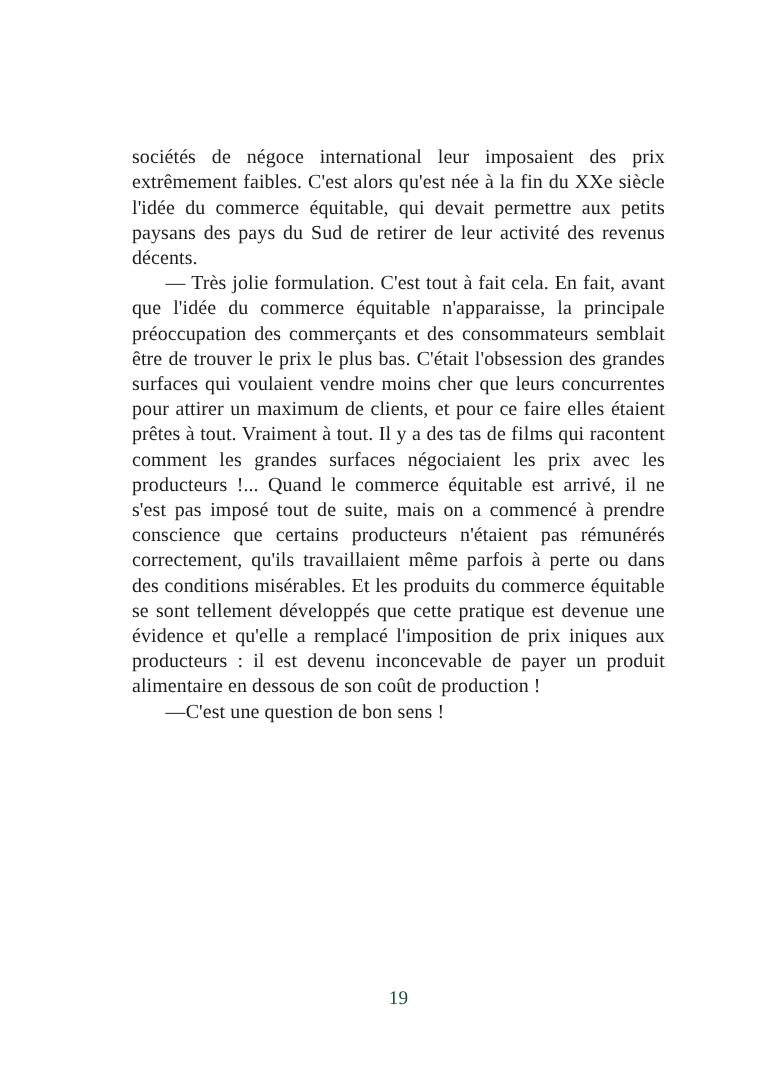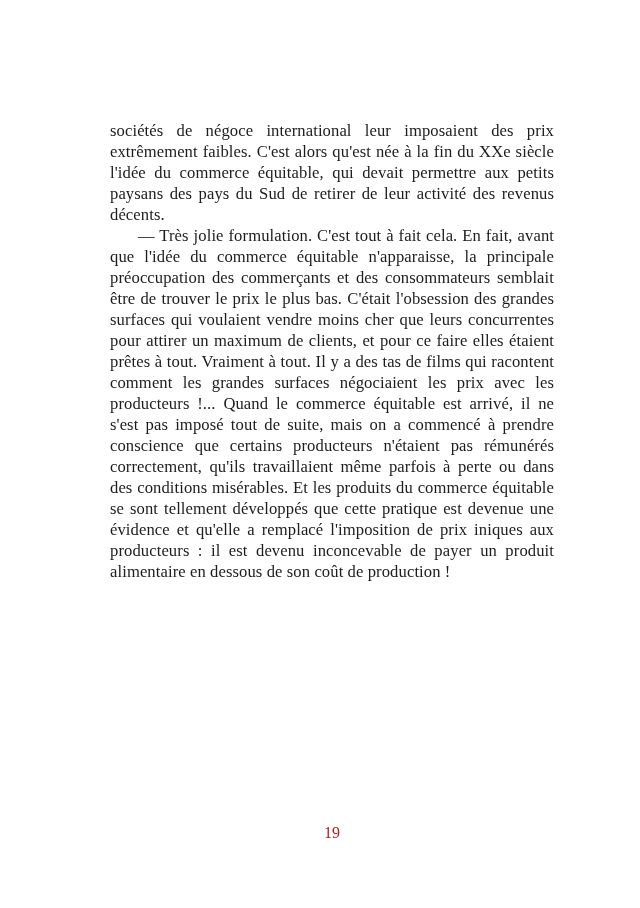--- a/index.html
+++ b/index.html
@@ -38,25 +38,26 @@
     text-indent: 28px;
   }
   .page-number {
     position: absolute;
     left: 110px;
     top: 822px;
     width: 444px;
     text-align: center;
     font-size: 16px;
     line-height: 21px;
-    color: #b91c1c;
+    color: #14532d;
   }
 </style>
 </head>
 <body>
 
 <div class="page">
   <div class="text-block">
     <p>sociétés de négoce international leur imposaient des prix extrêmement faibles. C'est alors qu'est née à la fin du XXe siècle l'idée du commerce équitable, qui devait permettre aux petits paysans des pays du Sud de retirer de leur activité des revenus décents.</p>
     <p class="indented">— Très jolie formulation. C'est tout à fait cela. En fait, avant que l'idée du commerce équitable n'apparaisse, la principale préoccupation des commerçants et des consommateurs semblait être de trouver le prix le plus bas. C'était l'obsession des grandes surfaces qui voulaient vendre moins cher que leurs concurrentes pour attirer un maximum de clients, et pour ce faire elles étaient prêtes à tout. Vraiment à tout. Il y a des tas de films qui racontent comment les grandes surfaces négociaient les prix avec les producteurs !... Quand le commerce équitable est arrivé, il ne s'est pas imposé tout de suite, mais on a commencé à prendre conscience que certains producteurs n'étaient pas rémunérés correctement, qu'ils travaillaient même parfois à perte ou dans des conditions misérables. Et les produits du commerce équitable se sont tellement développés que cette pratique est devenue une évidence et qu'elle a remplacé l'imposition de prix iniques aux producteurs : il est devenu inconcevable de payer un produit alimentaire en dessous de son coût de production !</p>
+    <p class="indented">—C'est une question de bon sens !</p>
   </div>
   <div class="page-number">19</div>
 </div>
 
 </body></html>

